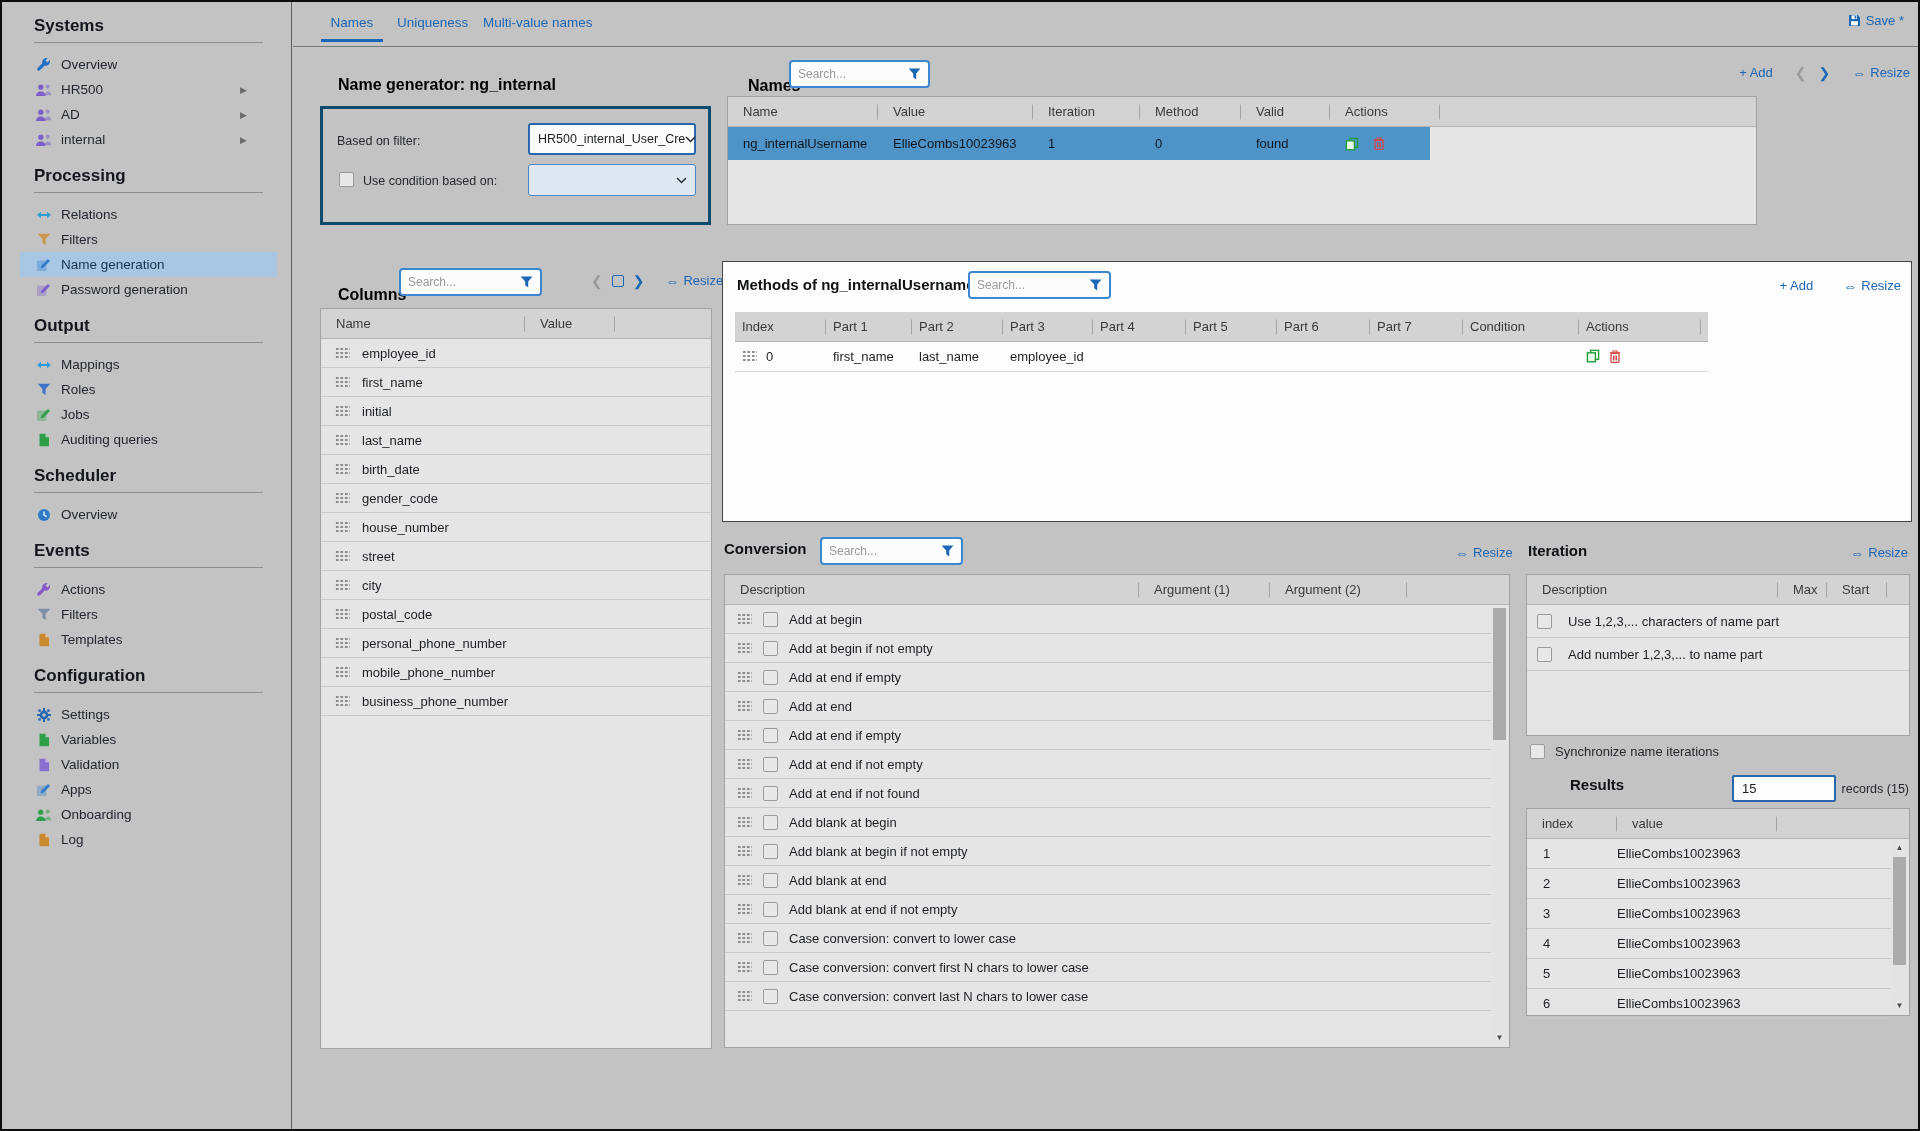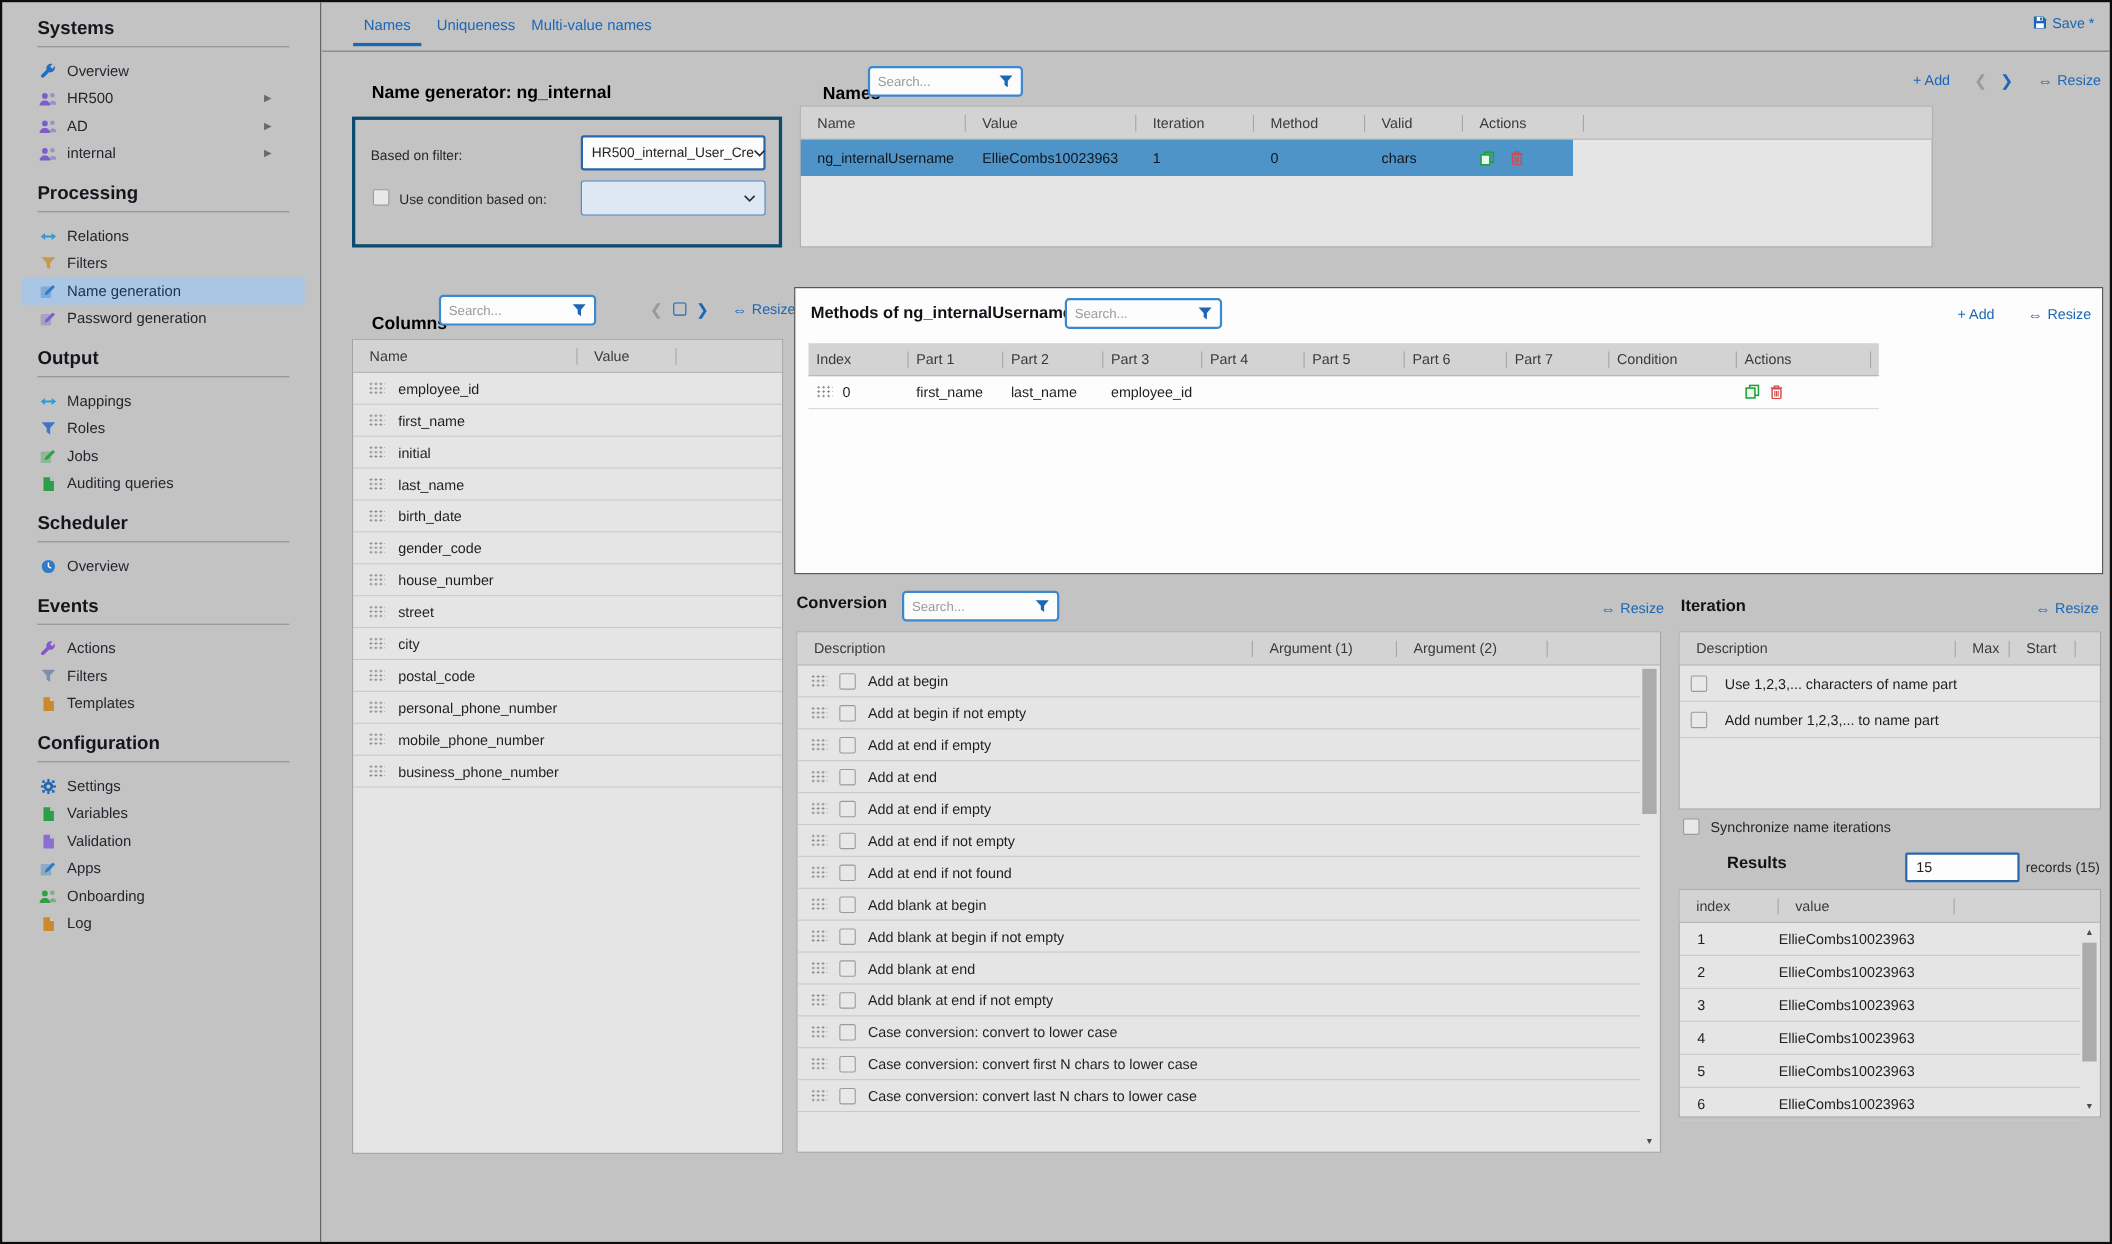--- a/index.html
+++ b/index.html
@@ -391,21 +391,21 @@
         <span class="th" style="width: 107px;">Iteration</span>
         <span class="th" style="width: 101px;">Method</span>
         <span class="th" style="width: 89px;">Valid</span>
         <span class="th" style="width: 110px;">Actions</span>
       </div>
     <div id="names-row">
       <span class="nc" style="width:150px;">ng_internalUsername</span>
       <span class="nc" style="width:155px;">EllieCombs10023963</span>
       <span class="nc" style="width:107px;">1</span>
       <span class="nc" style="width:101px;">0</span>
-      <span class="nc" style="width:89px;">chars</span>
+      <span class="nc" style="width:89px;">found</span>
       <span class="nc acticons" style="width:110px;">
         <span style="display:inline-flex">
             <svg width="14" height="14" viewBox="0 0 14 14">
               <rect x="4.6" y="1.4" width="8" height="9" fill="none" stroke="#1fa03c" stroke-width="1.4"></rect>
               <rect x="1.4" y="3.8" width="8" height="9" fill="#eafaea" stroke="#1fa03c" stroke-width="1.4"></rect>
             </svg>
           </span>
         <span style="display:inline-flex">
             <svg width="12" height="13" viewBox="0 0 12 13">
               <path d="M.8 2.8h10.4" stroke="#d5494a" stroke-width="1.3"></path>

